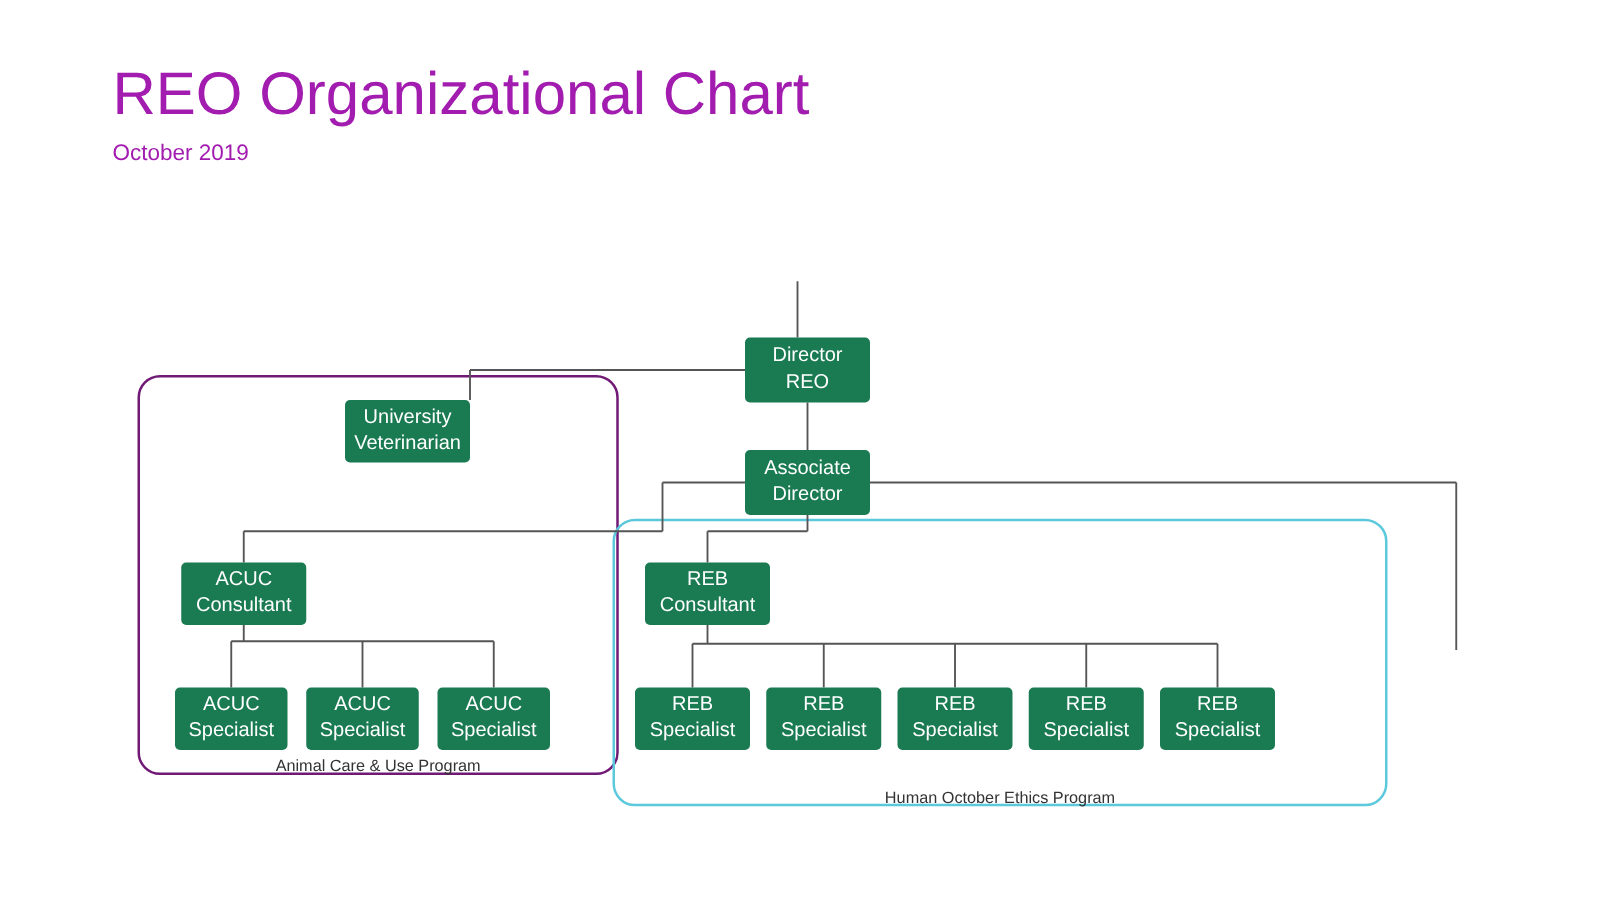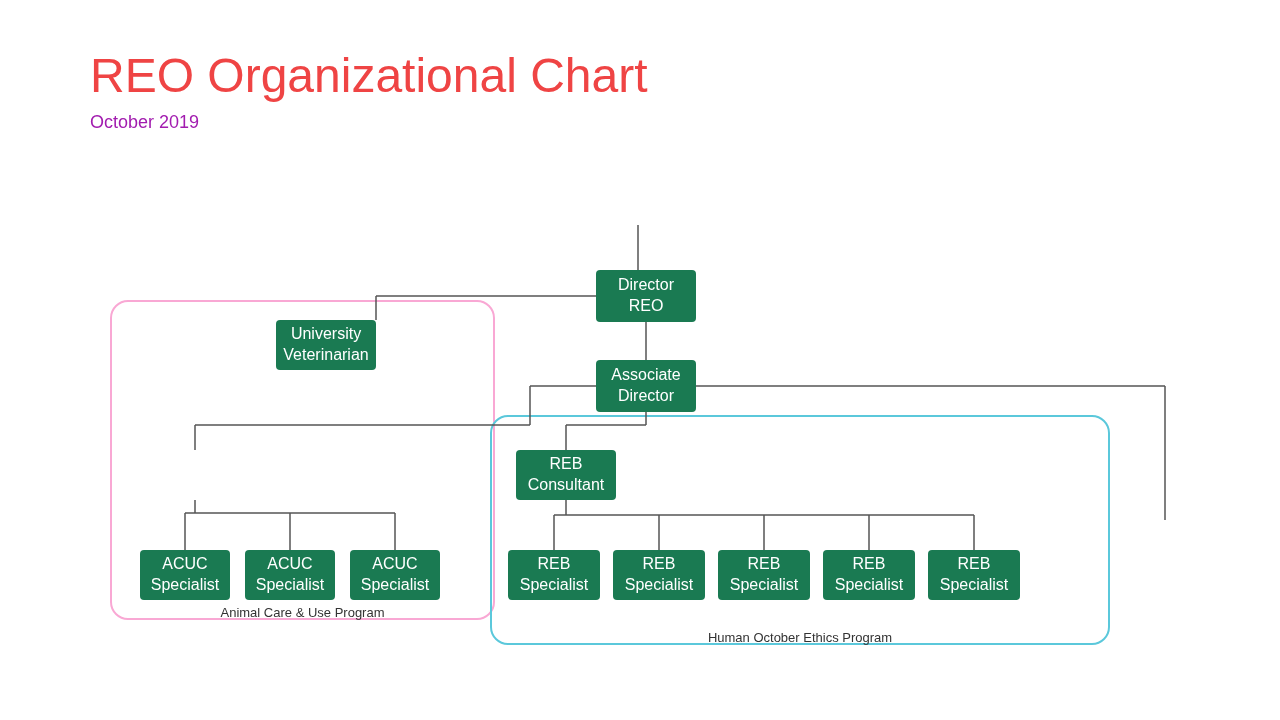--- a/index.html
+++ b/index.html
@@ -11,21 +11,21 @@
       overflow: hidden;
       position: relative;
     }
 
     .page-title {
       position: absolute;
       top: 48px;
       left: 90px;
       font-size: 48px;
       font-weight: 300;
-      color: #ef4444;
+      color: #a21caf;
     }
 
     .page-subtitle {
       position: absolute;
       top: 112px;
       left: 90px;
       font-size: 18px;
       color: #a21caf;
     }
 
@@ -150,21 +150,21 @@
     .box-reb-spec-5 {
       width: 92px;
       height: 50px;
       left: 928px;
       top: 405px;
     }
 
     
     .group-animal {
       position: absolute;
-      border: 2px solid #f9a8d4;
+      border: 2px solid #701a75;
       border-radius: 18px;
       left: 110px;
       top: 155px;
       width: 385px;
       height: 320px;
     }
 
     .group-human {
       position: absolute;
       border: 2px solid #5bc8db;
@@ -262,20 +262,22 @@
     <line x1="869" y1="370" x2="869" y2="405"></line>
     <line x1="974" y1="370" x2="974" y2="405"></line>
   </svg>
 
   <div class="box box-director">Director
 REO</div>
   <div class="box box-univ-vet">University
 Veterinarian</div>
   <div class="box box-assoc-dir">Associate
 Director</div>
+  <div class="box box-acuc-consultant">ACUC
+Consultant</div>
   <div class="box box-reb-consultant">REB
 Consultant</div>
 
   <div class="box box-acuc-spec-1">ACUC
 Specialist</div>
   <div class="box box-acuc-spec-2">ACUC
 Specialist</div>
   <div class="box box-acuc-spec-3">ACUC
 Specialist</div>
 

